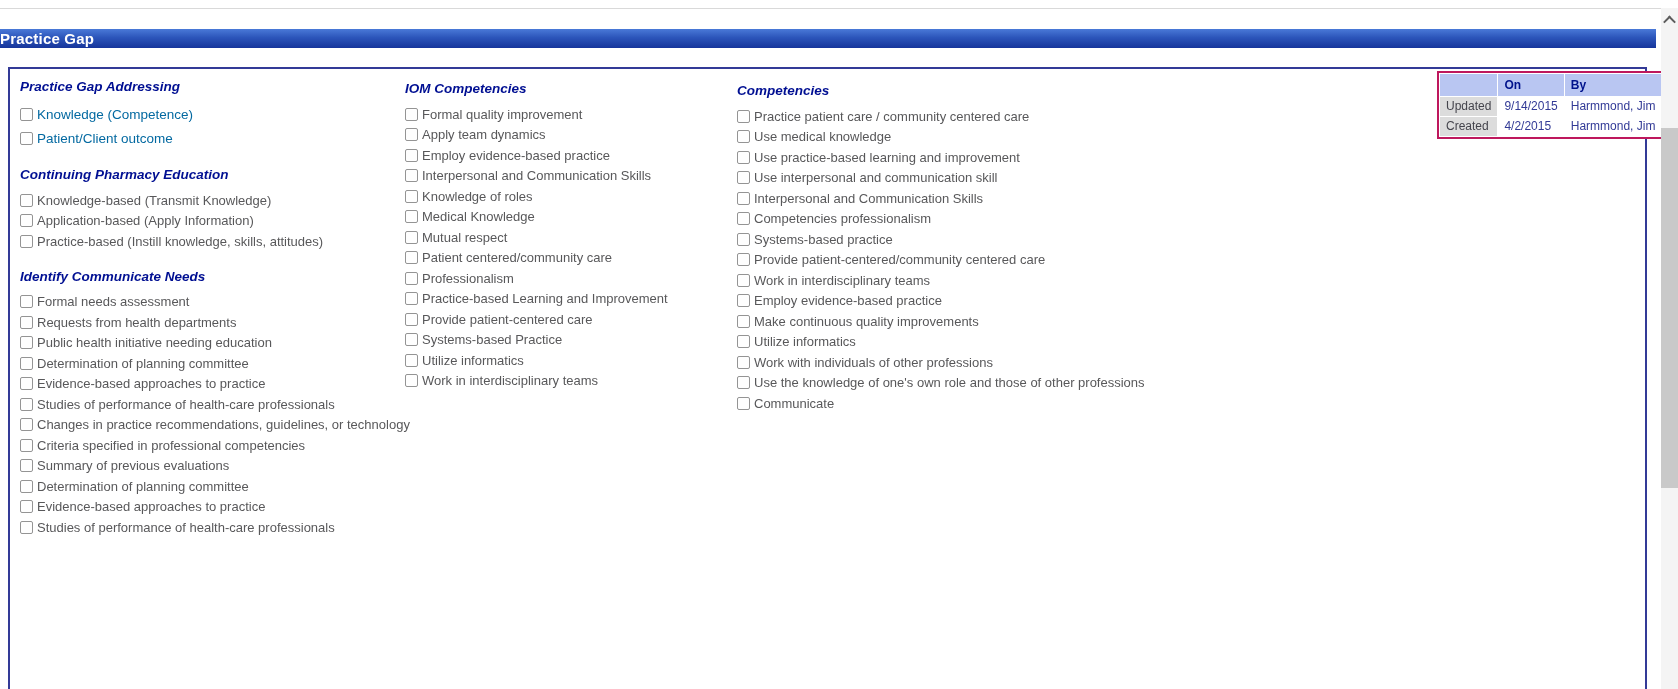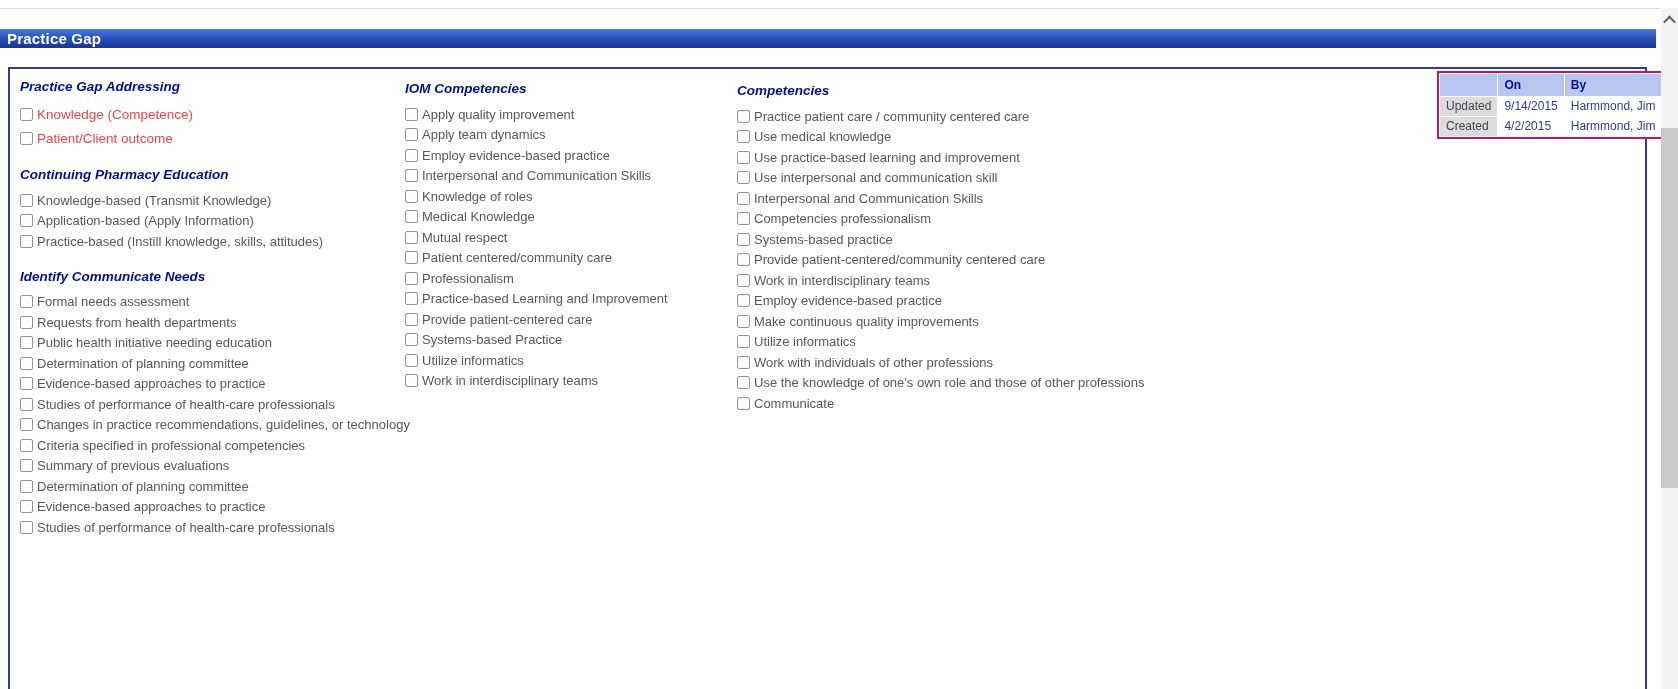--- a/index.html
+++ b/index.html
@@ -1,37 +1,37 @@
 <!DOCTYPE html>
 <html><head>
 <meta charset="utf-8">
 <style>
   html,body{margin:0;padding:0;background:#fff;}
   .page{position:relative;width:1678px;height:689px;background:#ffffff;overflow:hidden;
         font-family:"Liberation Sans",sans-serif;}
   .topline{position:absolute;left:0;top:8px;width:100%;height:1px;background:#d9d9d9;}
   .titlebar{position:absolute;left:0;top:29px;width:1656px;height:19px;
             background:linear-gradient(180deg,#4a79d8 0%,#2c55ba 45%,#16359b 100%);
-            color:#ffffff;font-weight:bold;font-size:15px;line-height:19px;padding-left:7px;
+            color:#ffffff;font-weight:bold;font-size:15px;line-height:19px;
             box-sizing:border-box;letter-spacing:.2px;}
   .panel{position:absolute;left:8px;top:67px;width:1639px;height:760px;
          border:2px solid #333a97;box-sizing:border-box;background:#fff;}
   .col{position:absolute;}
   .col1{left:10px;top:10px;width:382px;}
   .col2{left:395px;top:12px;width:340px;}
   .col3{left:727px;top:14px;width:460px;}
   .group-title{font-weight:bold;color:#000f92;font-size:13.5px;margin:0 0 8px 0;font-style:italic;}
   .group{margin:0;}
   .group + .group .group-title{margin-top:17px;}
   .cb-row{display:flex;align-items:center;height:20.5px;gap:4px;cursor:default;}
   .accent .cb-row{height:24px;}
   .cb-row input[type=checkbox]{appearance:none;-webkit-appearance:none;width:13px;height:13px;
       border:1px solid #949494;border-radius:2px;background:#fefefe;margin:0;flex:0 0 auto;}
   .cb-label{font-size:13px;color:#58585a;white-space:nowrap;}
-  .accent .cb-label{font-size:13.5px;color:#ef4444;}
+  .accent .cb-label{font-size:13.5px;color:#0369a1;}
   
   .audit-wrap{position:absolute;left:1427px;top:2px;border:2px solid #be185d;background:#fff;}
   table.audit{border-collapse:collapse;font-size:12px;}
   table.audit td,table.audit th{border:1px solid #ffffff;padding:2px 6px 3px 6px;text-align:left;
       font-weight:normal;white-space:nowrap;}
   table.audit thead th{background:#b9c6f2;color:#00138c;font-weight:bold;height:17px;}
   table.audit .rowlabel{background:#dcdcdc;color:#44444c;}
   table.audit .val{background:#ffffff;color:#323a96;}
   th.c-label{width:50px;} th.c-on{width:64px;} th.c-by{width:84px;}
   
@@ -139,21 +139,21 @@
           </div>
       </div>
     </div>
 
     <div class="col col2">
       <div class="group">
         <div class="group-title">IOM Competencies</div>
         <div class="items">
             <label class="cb-row">
               <input type="checkbox" style="">
-              <span class="cb-label">Apply quality improvement</span>
+              <span class="cb-label">Formal quality improvement</span>
             </label>
             <label class="cb-row">
               <input type="checkbox" style="">
               <span class="cb-label">Apply team dynamics</span>
             </label>
             <label class="cb-row">
               <input type="checkbox" style="">
               <span class="cb-label">Employ evidence-based practice</span>
             </label>
             <label class="cb-row">

